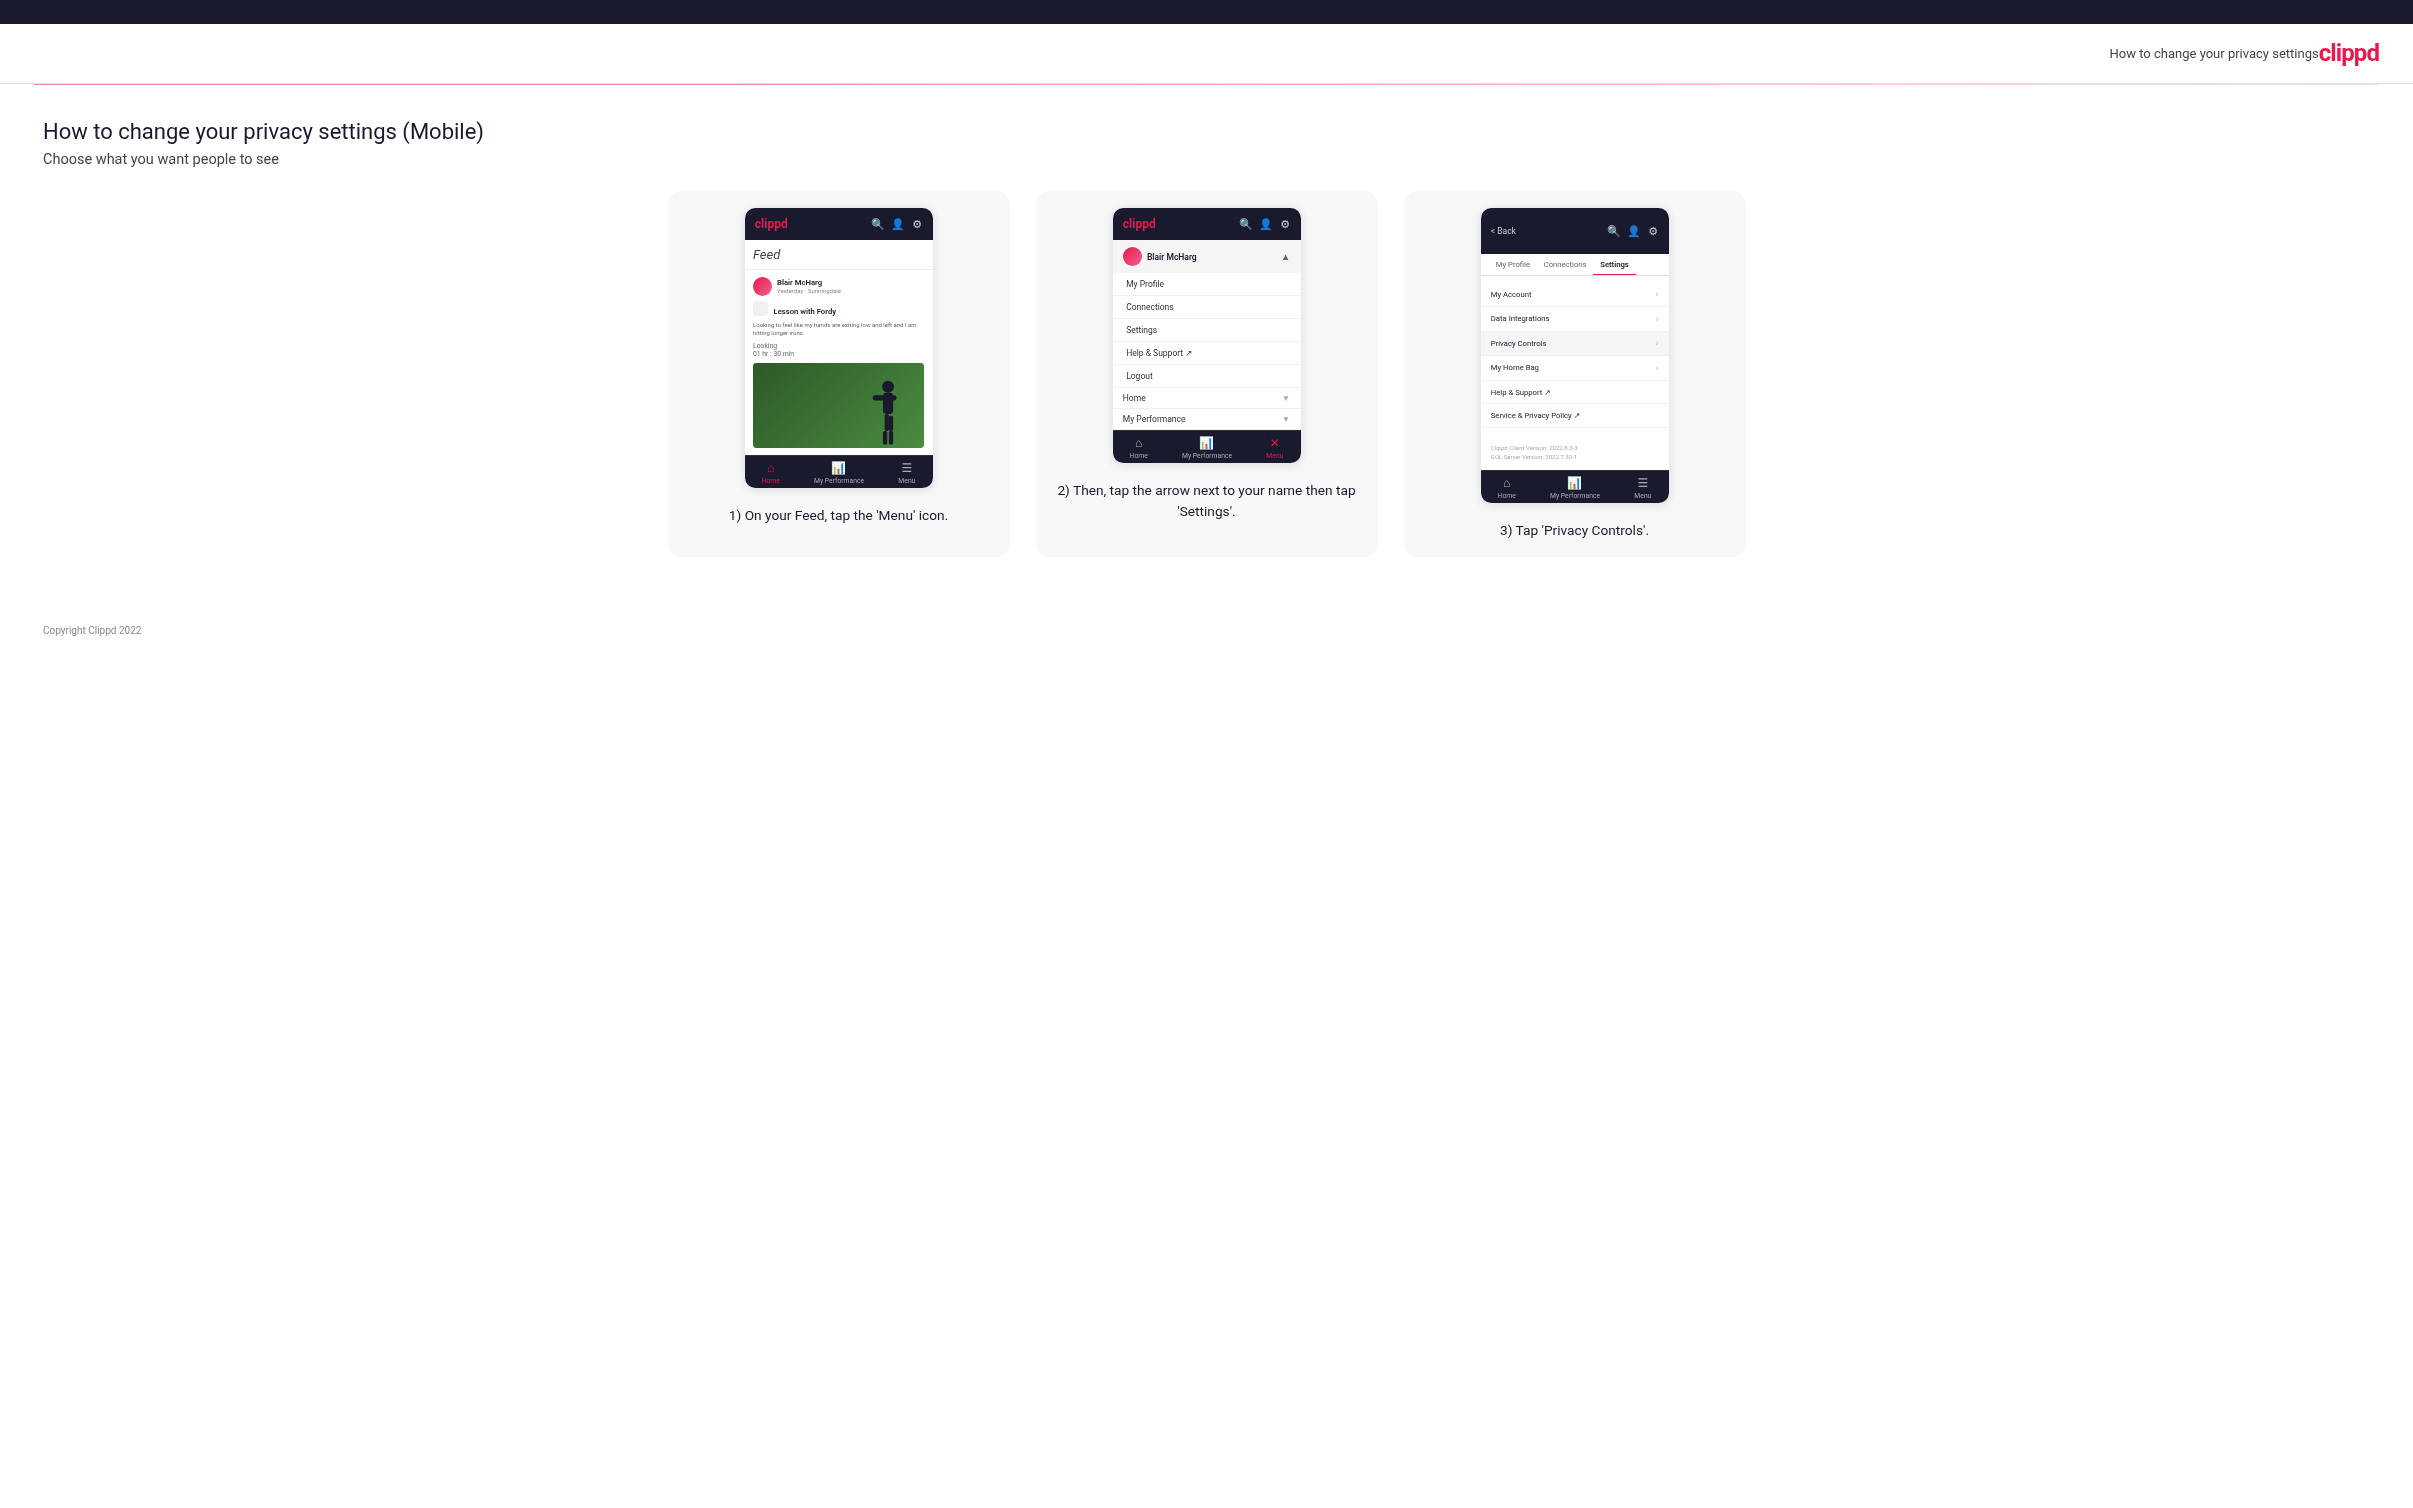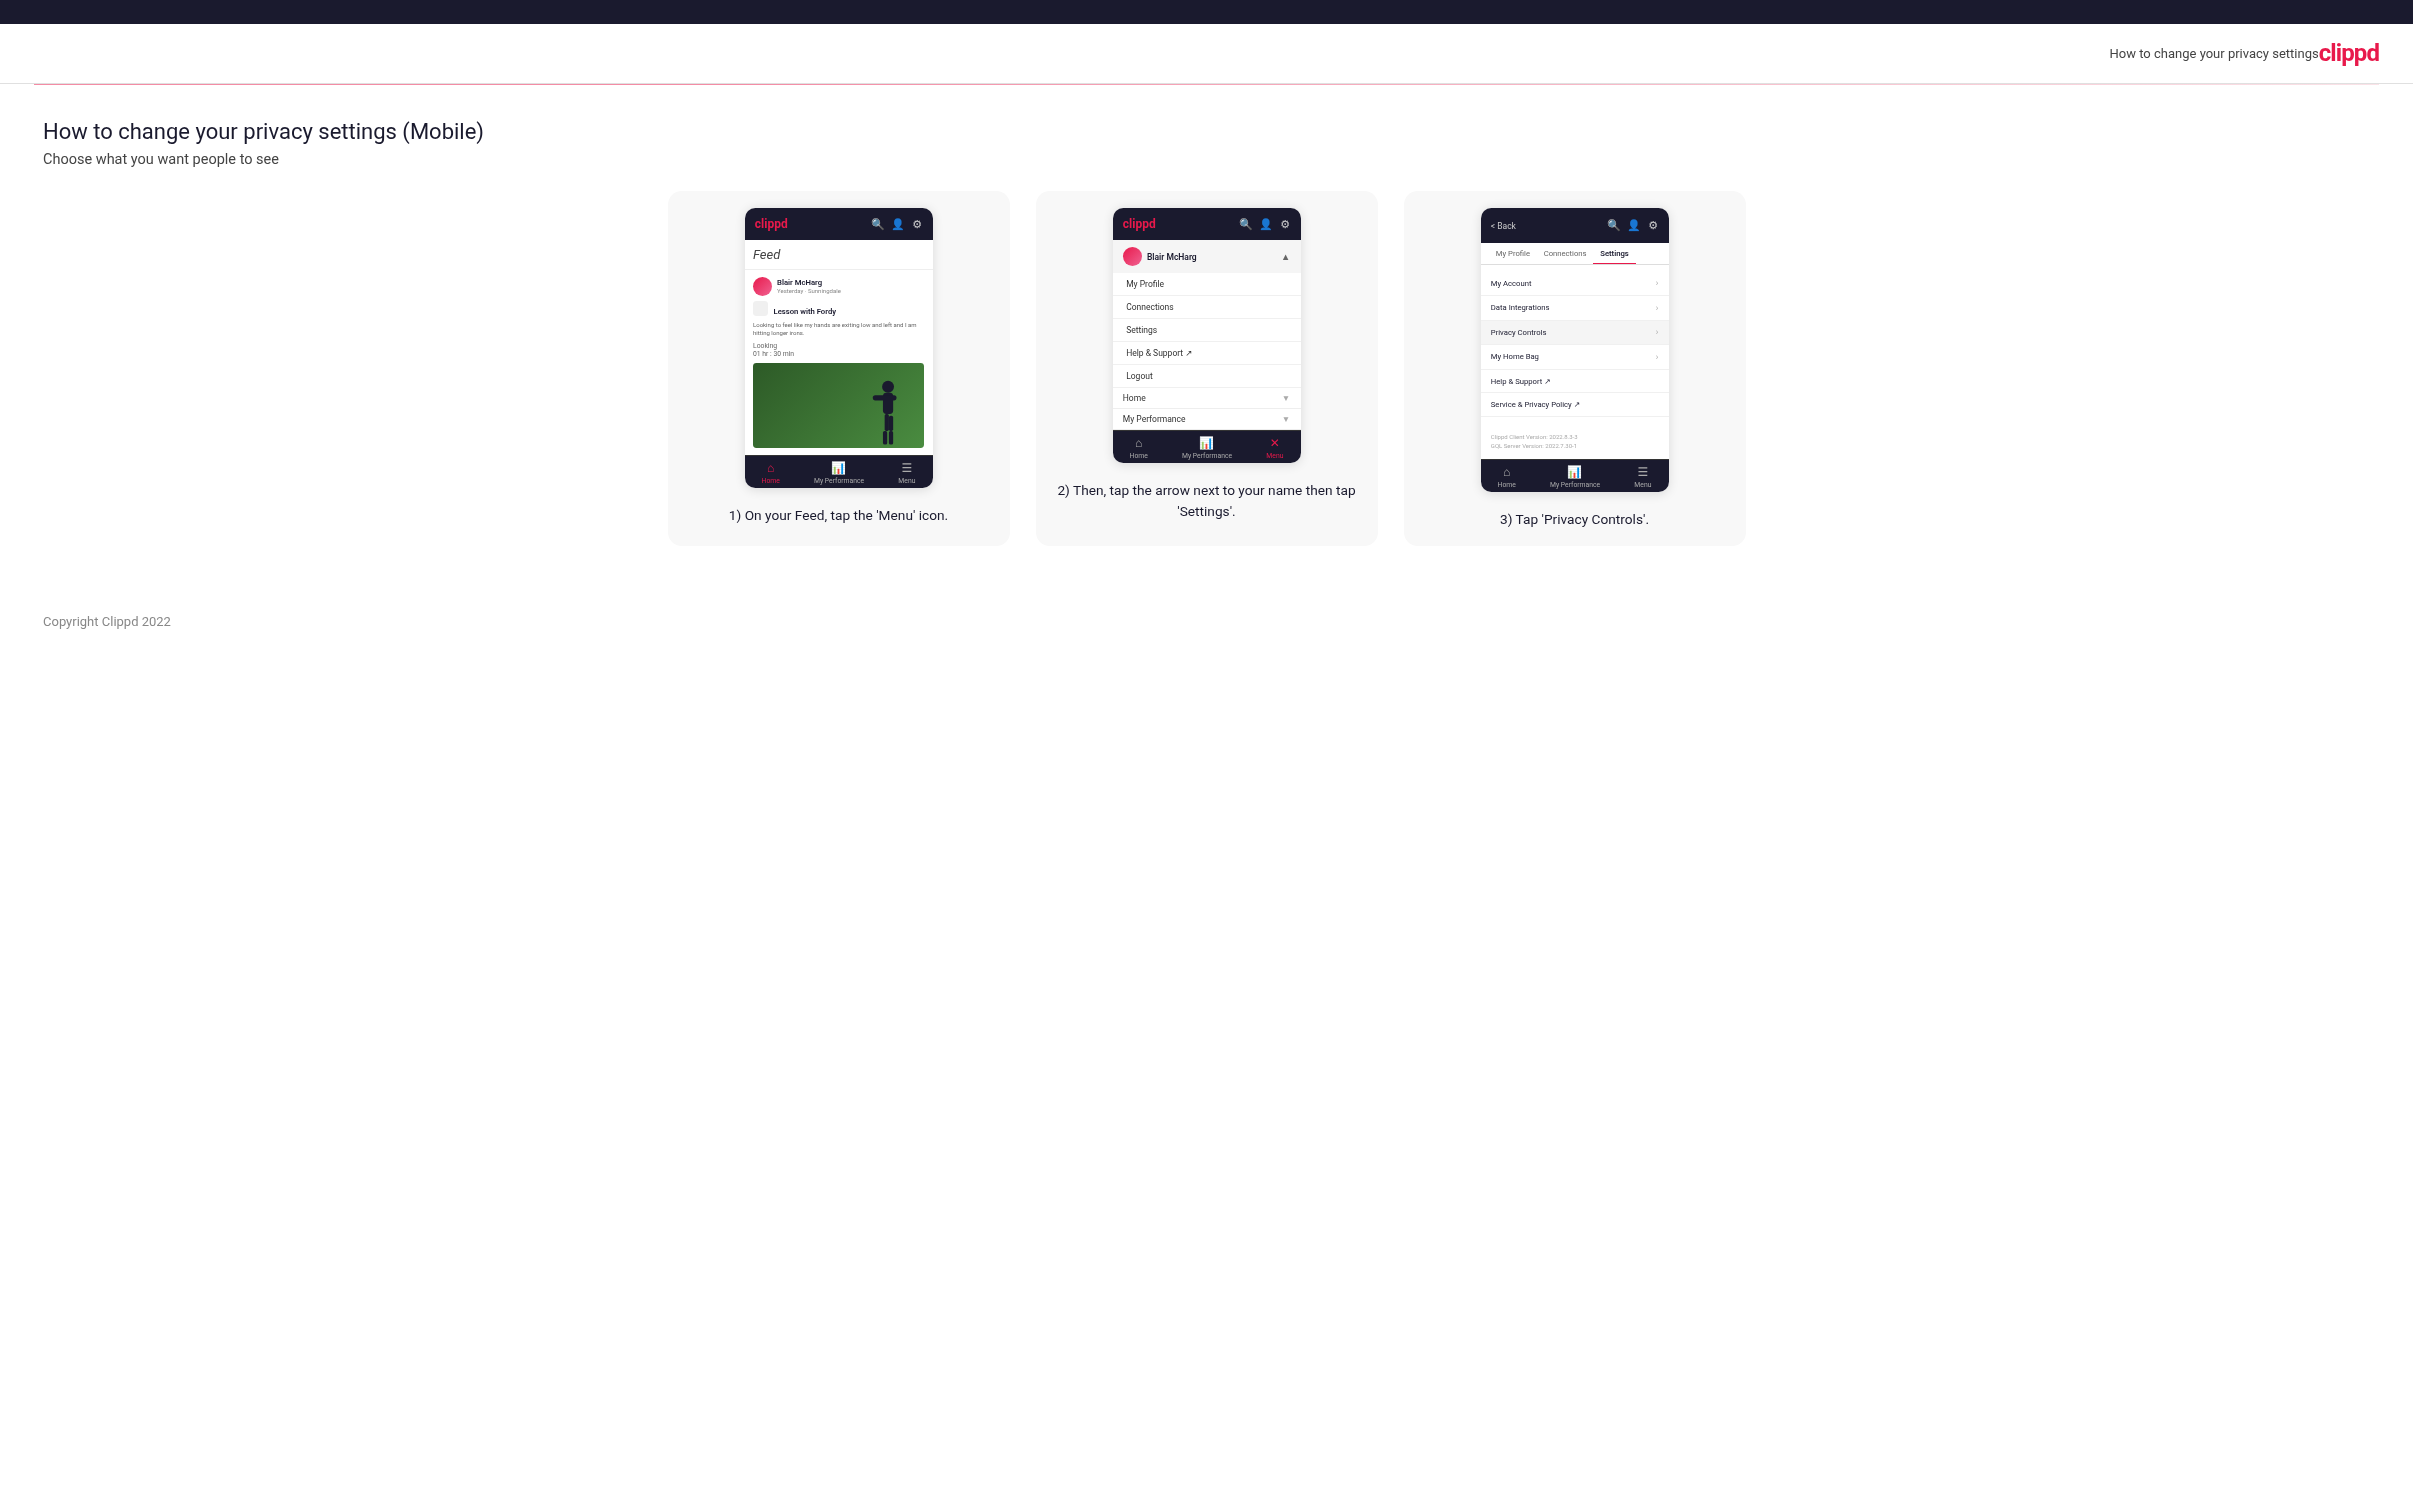--- a/index.html
+++ b/index.html
@@ -254,21 +254,21 @@
     }
     .mob-tab-close .tab-icon { font-size: 12px; }
     .mob-tab-close.x-tab { color: #e8194b; }
     
     .back-nav {
       background: #1a1a2e;
       padding: 6.8px 10.3px;
       display: flex;
       align-items: center;
       justify-content: space-between;
-      height: 35px;
+      height: 46px;
     }
     .back-btn {
       color: #ccc;
       font-size: 8.5px;
       display: flex;
       align-items: center;
       gap: 2.6px;
     }
     .tab-nav-bar {
       display: flex;
@@ -304,21 +304,21 @@
     }
     .settings-item .chevron { color: #aaa; font-size: 8.5px; }
     .version-info {
       padding: 8.5px 10.3px;
       font-size: 6px;
       color: #aaa;
       line-height: 1.5;
     }
     .footer {
       padding: 17px 43px;
-      font-size: 13px;
+      font-size: 10px;
       color: #888;
       margin-top: 17px;
     }
   </style>
 </head>
 <body>
 
 <div class="top-bar"></div>
 
 <div class="header">

